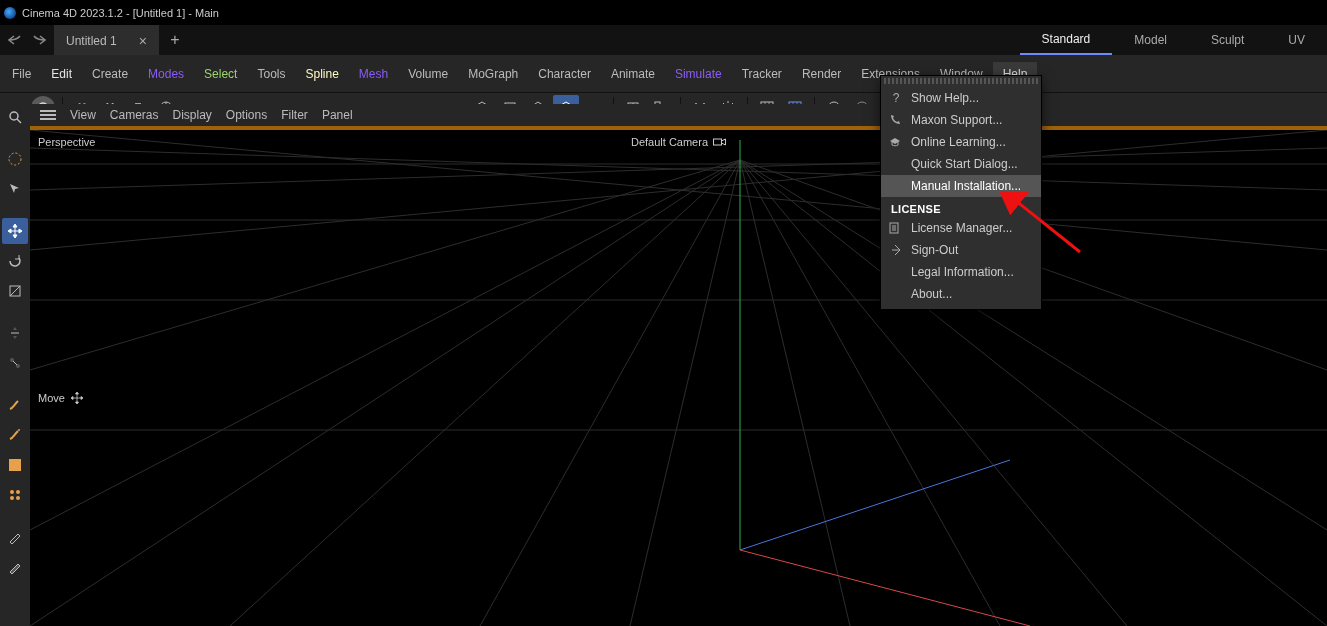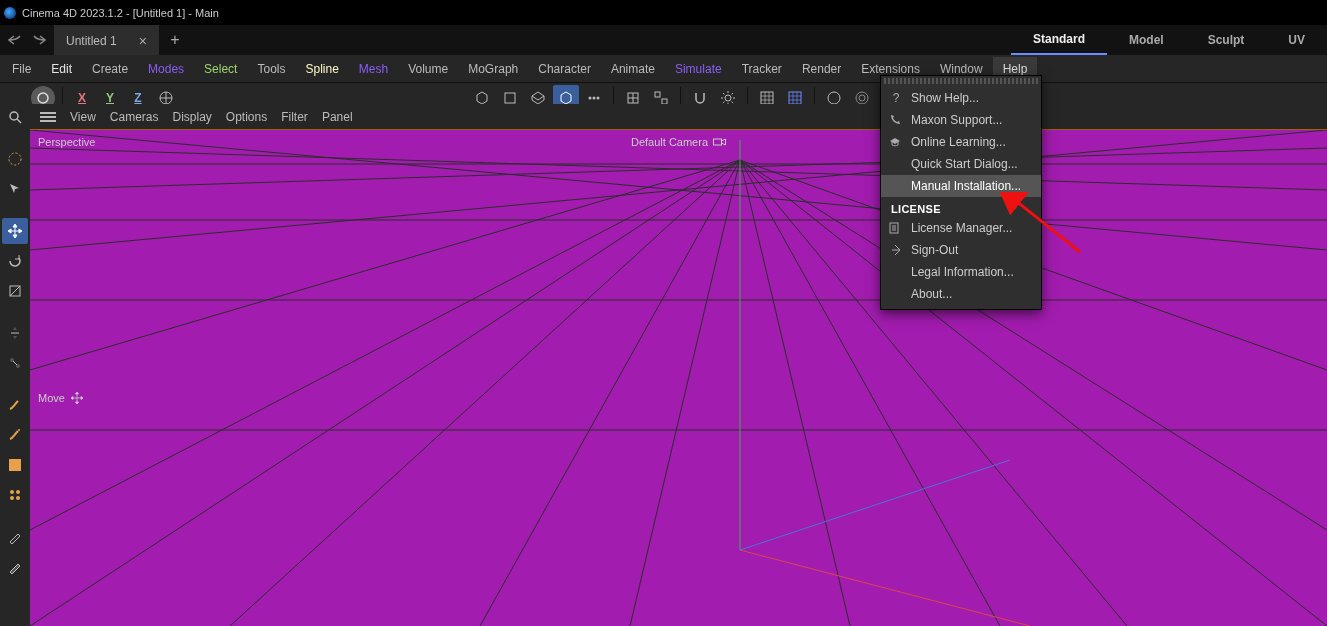--- a/index.html
+++ b/index.html
@@ -11,26 +11,26 @@
 .titlebar-text { color: #ccc; font-size: 11px; }
 
 
 .tabbar { height: 30px; background: #121212; display: flex; align-items: stretch; }
 .tabbar .history { display: flex; align-items: center; gap: 2px; padding: 0 6px; }
 .tabbar .hist-btn { width: 20px; height: 20px; display: flex; align-items: center; justify-content: center; color: #888; cursor: pointer; }
 .tabbar .tab { display: flex; align-items: center; gap: 22px; padding: 0 12px; background: #2d2d2d; border-top: 2px solid transparent; }
 .tabbar .tab.active { border-top-color: #2d2d2d; }
 .tabbar .tab-close { color: #aaa; font-size: 14px; cursor: pointer; }
 .tabbar .tab-add { width: 32px; display: flex; align-items: center; justify-content: center; color: #aaa; font-size: 16px; cursor: pointer; }
-.tabbar-right { margin-left: auto; display: flex; align-items: flex-end; font-weight: bold; }
+.tabbar-right { margin-left: auto; display: flex; align-items: flex-end; }
 .tabbar-right .layout-tab { padding: 0 22px; height: 100%; display: flex; align-items: center; color: #aaa; cursor: pointer; }
 .tabbar-right .layout-tab.active { color: #eee; border-bottom: 2px solid #6b8cff; }
 
 
-.menubar { height: 28px; background: #262626; display: flex; align-items: center; padding: 0 2px; border-bottom: 1px solid #111; }
+.menubar { height: 38px; background: #262626; display: flex; align-items: center; padding: 0 2px; border-bottom: 1px solid #111; }
 .menubar .mitem { padding: 5px 10px; color: #bbb; cursor: pointer; font-size: 12px; }
 .menubar .mitem.col-red { color: #e5e5e5; }
 .menubar .mitem.col-yellow { color: #8b5cf6; }
 .menubar .mitem.col-green { color: #9bd66b; }
 .menubar .mitem.col-cyan { color: #fef9c3; }
 .menubar .mitem.open { background: #3a3a3a; color: #ddd; }
 
 
 .iconrow { height: 30px; background: #262626; display: flex; align-items: center; position: relative; }
 .iconrow .group { display: flex; gap: 2px; align-items: center; }
@@ -44,26 +44,26 @@
 
 
 .workarea { position: absolute; top: 104px; left: 0; right: 0; bottom: 0; display: flex; }
 .lefttools { width: 30px; background: #262626; display: flex; flex-direction: column; align-items: center; padding-top: 0; gap: 4px; }
 .lefttools .ltool { width: 26px; height: 26px; display: flex; align-items: center; justify-content: center; color: #bbb; cursor: pointer; border-radius: 2px; }
 .lefttools .ltool.active { background: #3b5f9d; color: #fff; }
 .lefttools .ltool.orange { color: #e7a14a; }
 .lefttools .lgap { height: 8px; }
 
 .viewport-col { flex: 1; display: flex; flex-direction: column; position: relative; }
-.viewmenu { height: 26px; background: #262626; display: flex; align-items: center; gap: 14px; padding: 0 10px; border-bottom: 1px solid #a16207; }
+.viewmenu { height: 26px; background: #262626; display: flex; align-items: center; gap: 14px; padding: 0 10px; border-bottom: 4px solid #a16207; }
 .viewmenu .hamb { width: 16px; display: flex; flex-direction: column; gap: 2px; }
 .viewmenu .hamb span { height: 2px; background: #bbb; }
 .viewmenu .vmitem { color: #bbb; cursor: pointer; font-size: 12px; }
 
-.viewport { flex: 1; position: relative; background: #a21caf; overflow: hidden; }
+.viewport { flex: 1; position: relative; background: #000000; overflow: hidden; }
 .viewport-label { position: absolute; top: 6px; left: 8px; color: #ccc; font-size: 11px; }
 .camera-label { position: absolute; top: 6px; left: 50%; transform: translateX(-50%); color: #ccc; font-size: 11px; display: flex; align-items: center; gap: 4px; }
 .tooltip { position: absolute; left: 8px; top: 262px; color: #ccc; font-size: 11px; display:flex; align-items:center; gap:6px; }
 
 
 .dropdown { position: absolute; top: 75px; left: 880px; width: 162px; background: #2f2f2f; border: 1px solid #000; box-shadow: 0 4px 12px rgba(0,0,0,.6); z-index: 100; padding-bottom: 4px; }
 .dropdown .grip { height: 6px; background: repeating-linear-gradient(90deg,#555 0 2px,#2f2f2f 2px 4px); margin: 2px 3px 3px; }
 .dropdown .ditem { display: flex; align-items: center; gap: 8px; padding: 4px 10px 4px 8px; color: #ccc; cursor: pointer; font-size: 12px; }
 .dropdown .ditem .dicon { width: 14px; text-align: center; color: #aaa; font-size: 12px; }
 .dropdown .ditem.highlight { background: #555; color: #fff; }

